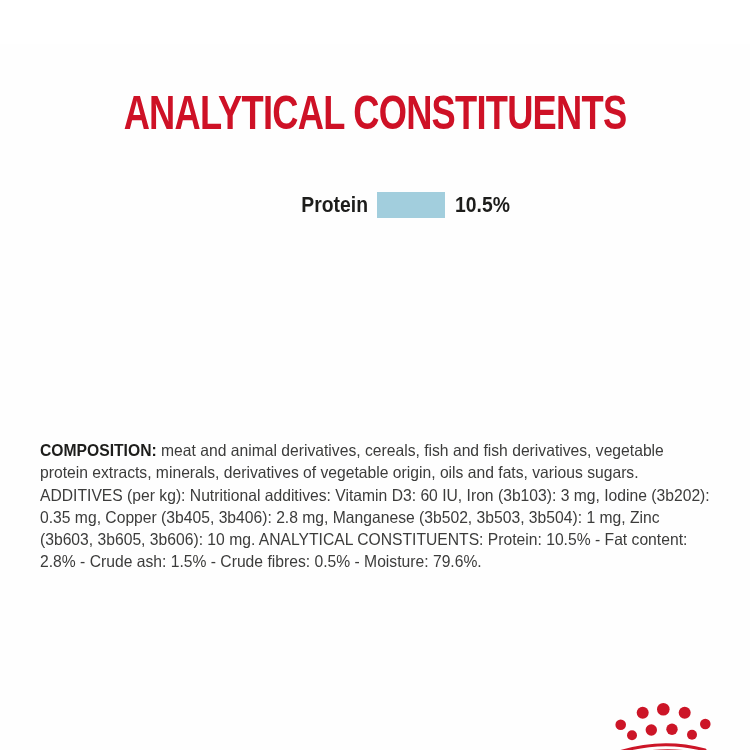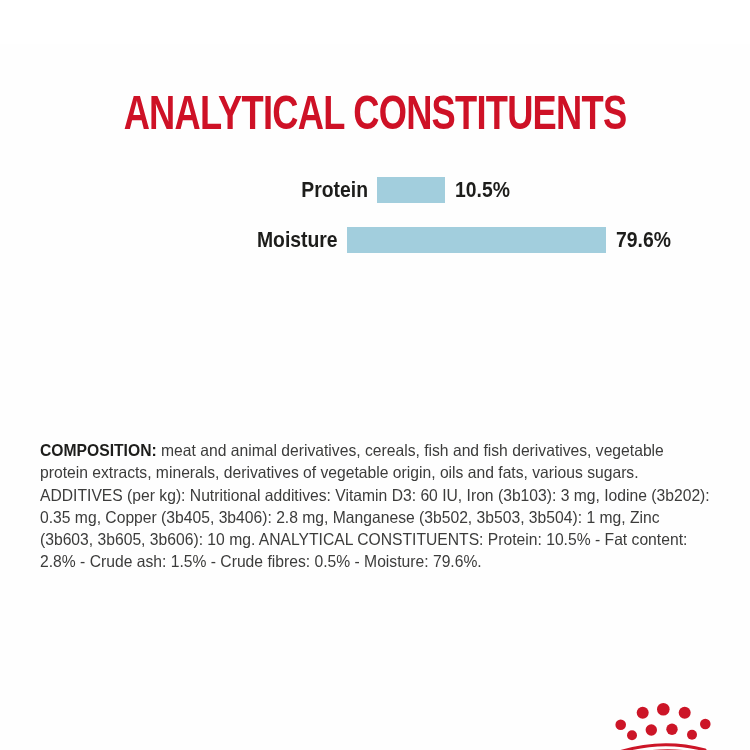--- a/index.html
+++ b/index.html
@@ -18,21 +18,21 @@
     position:absolute;top:44px;left:0;width:750px;
     text-align:center;
     font-size:49px;font-weight:700;line-height:1;
     letter-spacing:-1px;
     transform:scaleX(0.74);
     transform-origin:50% 50%;
     white-space:nowrap;
   }
   
   .chart{
-    position:absolute;top:121px;left:0;width:678px;
+    position:absolute;top:136px;left:0;width:678px;
   }
   .chart-row{
     display:flex;align-items:center;height:50px;
   }
   .chart-label{
     width:368px;text-align:right;
     font-size:22px;font-weight:700;color:#1d1d1b;
     transform:scaleX(0.88);transform-origin:100% 50%;
     white-space:nowrap;
   }
@@ -71,25 +71,20 @@
 <div class="page">
 
   <div class="title" style="color: rgb(206, 17, 38);">ANALYTICAL CONSTITUENTS</div>
 
   <div class="chart">
       <div class="chart-row">
         <span class="chart-label">Protein</span>
         <div class="chart-bar" style="width: 68px; background: rgb(162, 206, 221);"></div>
         <span class="chart-value">10.5%</span>
       </div>
-      <div class="chart-row">
-        <span class="chart-label">Moisture</span>
-        <div class="chart-bar" style="width: 259px; background: rgb(162, 206, 221);"></div>
-        <span class="chart-value">79.6%</span>
-      </div>
     </div>
 
   <p class="composition"><b>COMPOSITION:</b> <span>meat and animal derivatives, cereals, fish and fish derivatives, vegetable protein extracts, minerals, derivatives of vegetable origin, oils and fats, various sugars. ADDITIVES (per kg): Nutritional additives: Vitamin D3: 60 IU, Iron (3b103): 3 mg, Iodine (3b202): 0.35 mg, Copper (3b405, 3b406): 2.8 mg, Manganese (3b502, 3b503, 3b504): 1 mg, Zinc (3b603, 3b605, 3b606): 10 mg. ANALYTICAL CONSTITUENTS: Protein: 10.5% - Fat content: 2.8% - Crude ash: 1.5% - Crude fibres: 0.5% - Moisture: 79.6%.</span></p>
 
   <svg class="crown" viewBox="0 0 102 62" xmlns="http://www.w3.org/2000/svg" style="color: rgb(204, 21, 39);">
     <g fill="currentColor">
       <circle cx="8.7" cy="22.7" r="5.3"></circle>
       <circle cx="30.7" cy="10.7" r="6"></circle>
       <circle cx="51.3" cy="7.3" r="6.3"></circle>
       <circle cx="72.7" cy="10.7" r="6"></circle>

